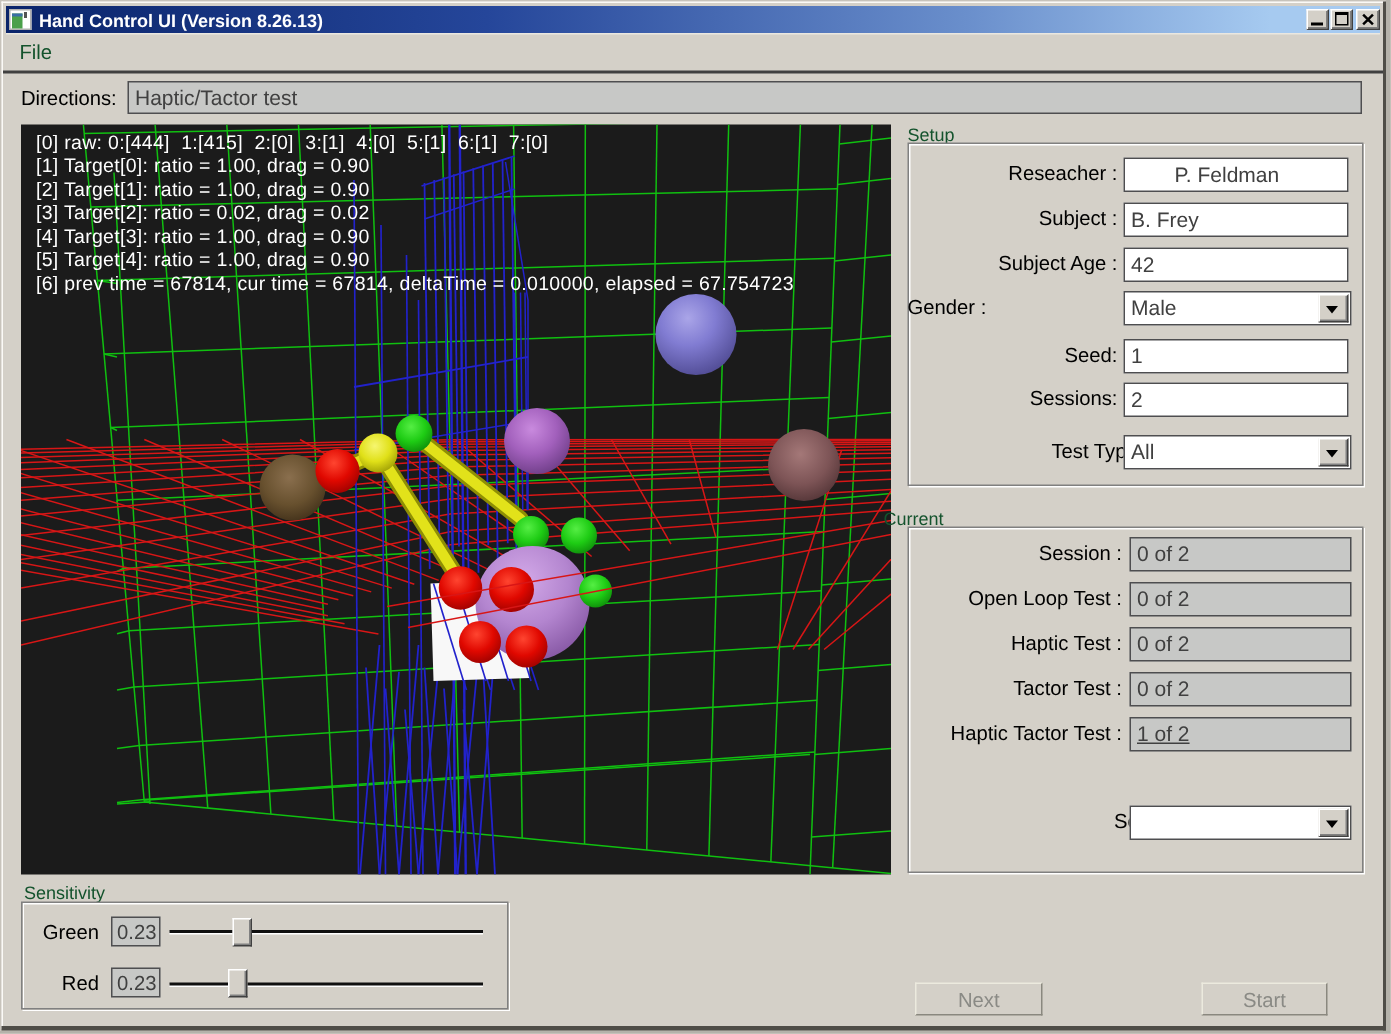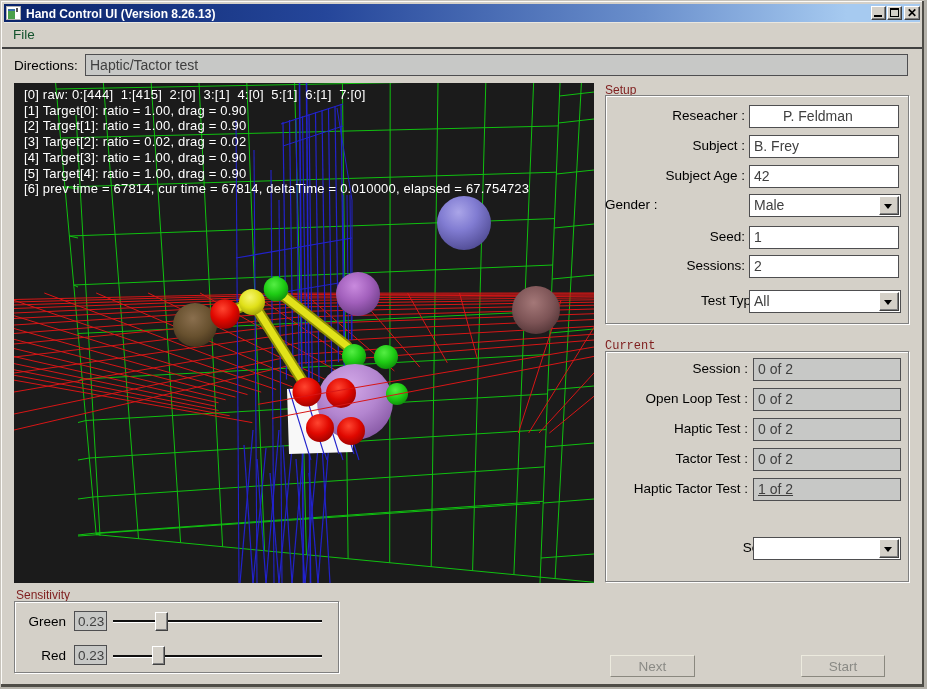--- a/index.html
+++ b/index.html
@@ -10,21 +10,21 @@
 #titletext{position:absolute;left:22px;top:3px;color:#ffffff;font-size:12px;font-weight:bold;white-space:pre;}
 .tbtn{position:absolute;top:6px;width:15px;height:14px;background:#d4d0c8;
  border-top:1px solid #ffffff;border-left:1px solid #ffffff;border-right:1px solid #404040;border-bottom:1px solid #404040;
  box-shadow:inset -1px -1px 0 #808080;box-sizing:border-box;}
 #menufile{position:absolute;left:13px;top:27px;font-size:13.5px;color:#14532d;}
 .lbl{position:absolute;font-size:13.5px;color:#000;white-space:pre;}
 .field{position:absolute;background:#ffffff;border:1px solid #4e4e50;box-sizing:border-box;
  font-size:14px;color:#404040;padding:2px 0 0 4px;white-space:pre;}
 .gfield{background:#c7c8c6;}
 .groupbox{position:absolute;border:1px solid #808080;box-shadow:1px 1px 0 #ffffff, inset 1px 1px 0 #ffffff;box-sizing:border-box;}
-.gcap{position:absolute;font-size:12px;color:#7f1d1d;}
+.gcap{position:absolute;font-size:12px;color:#14532d;}
 .combobtn{position:absolute;right:1px;top:1px;bottom:1px;width:18px;background:#d4d0c8;
  border-top:1px solid #ffffff;border-left:1px solid #ffffff;border-right:1px solid #404040;border-bottom:1px solid #404040;
  box-shadow:inset -1px -1px 0 #808080;}
 .combobtn:after{content:"";position:absolute;left:4px;top:7px;border-left:4px solid transparent;border-right:4px solid transparent;border-top:5px solid #000;}
 .btn{position:absolute;background:#d4d0c8;border-top:1px solid #eceade;border-left:1px solid #eceade;
  border-right:1px solid #8a887f;border-bottom:1px solid #8a887f;box-sizing:border-box;
  color:#8a8a85;font-size:13.5px;text-align:center;padding-top:3px;}
 .track{position:absolute;height:2px;background:#101010;box-shadow:0 1px 0 #ffffff;}
 .thumb{position:absolute;width:13px;height:19px;background:#d4d0c8;
  border-top:1px solid #ffffff;border-left:1px solid #ffffff;border-right:1px solid #404040;border-bottom:1px solid #404040;
@@ -297,21 +297,21 @@
 <div class="field" style="left:749px;top:165px;width:150px;height:23px;">42</div>
 <div class="lbl" style="left:605px;top:197px;width:140px;text-align:left;">Gender :</div>
 <div class="field" style="left:749px;top:194px;width:152px;height:23px;">Male<div class="combobtn"></div></div>
 <div class="lbl" style="left:605px;top:229px;width:140px;text-align:right;">Seed:</div>
 <div class="field" style="left:749px;top:226px;width:150px;height:23px;">1</div>
 <div class="lbl" style="left:605px;top:258px;width:140px;text-align:right;">Sessions:</div>
 <div class="field" style="left:749px;top:255px;width:150px;height:23px;">2</div>
 <div class="lbl" style="left:605px;top:293px;width:140px;text-align:right;margin-left:21px;">Test Type :</div>
 <div class="field" style="left:749px;top:290px;width:152px;height:23px;">All<div class="combobtn"></div></div>
 
-<div class="gcap" style="left:605px;top:339px;font-family:Liberation Mono, monospace;">Current</div>
+<div class="gcap" style="left:589px;top:339px;">Current</div>
 <div class="groupbox" style="left:605px;top:351px;width:304px;height:231px;"></div>
 <div class="lbl" style="left:605px;top:361px;width:143px;text-align:right;">Session :</div>
 <div class="field gfield" style="left:753px;top:358px;width:148px;height:23px;">0 of 2</div>
 <div class="lbl" style="left:605px;top:391px;width:143px;text-align:right;">Open Loop Test :</div>
 <div class="field gfield" style="left:753px;top:388px;width:148px;height:23px;">0 of 2</div>
 <div class="lbl" style="left:605px;top:421px;width:143px;text-align:right;">Haptic Test :</div>
 <div class="field gfield" style="left:753px;top:418px;width:148px;height:23px;">0 of 2</div>
 <div class="lbl" style="left:605px;top:451px;width:143px;text-align:right;">Tactor Test :</div>
 <div class="field gfield" style="left:753px;top:448px;width:148px;height:23px;">0 of 2</div>
 <div class="lbl" style="left:605px;top:481px;width:143px;text-align:right;">Haptic Tactor Test :</div>

